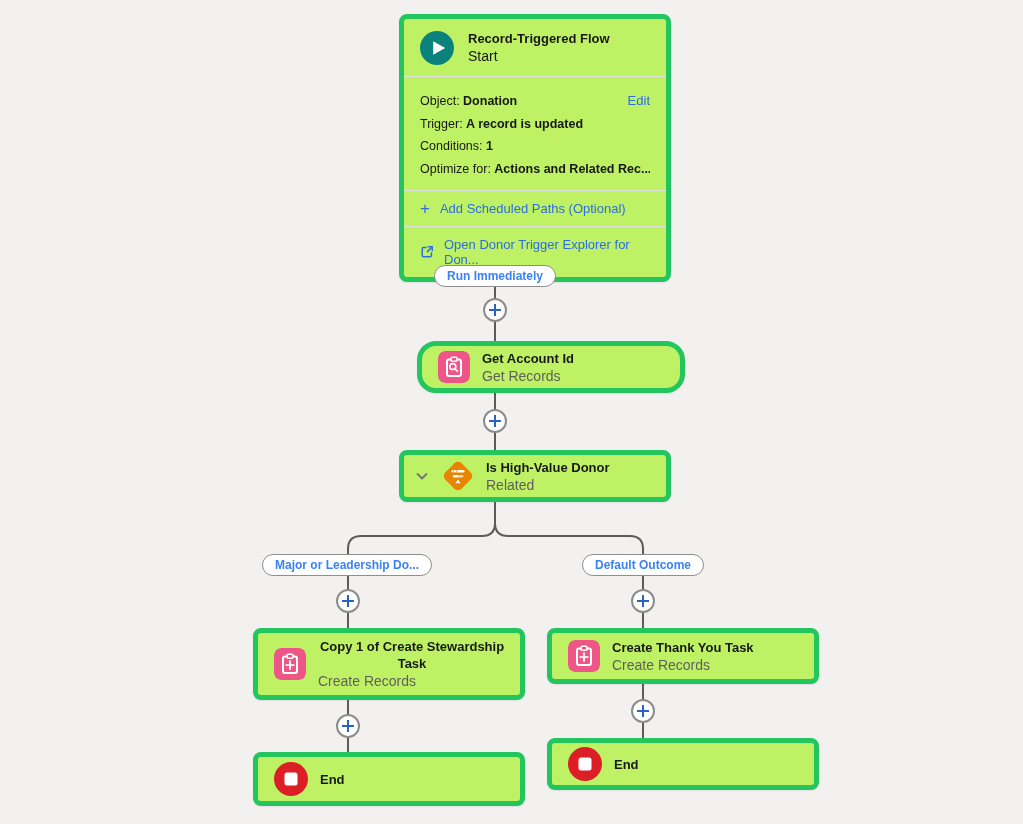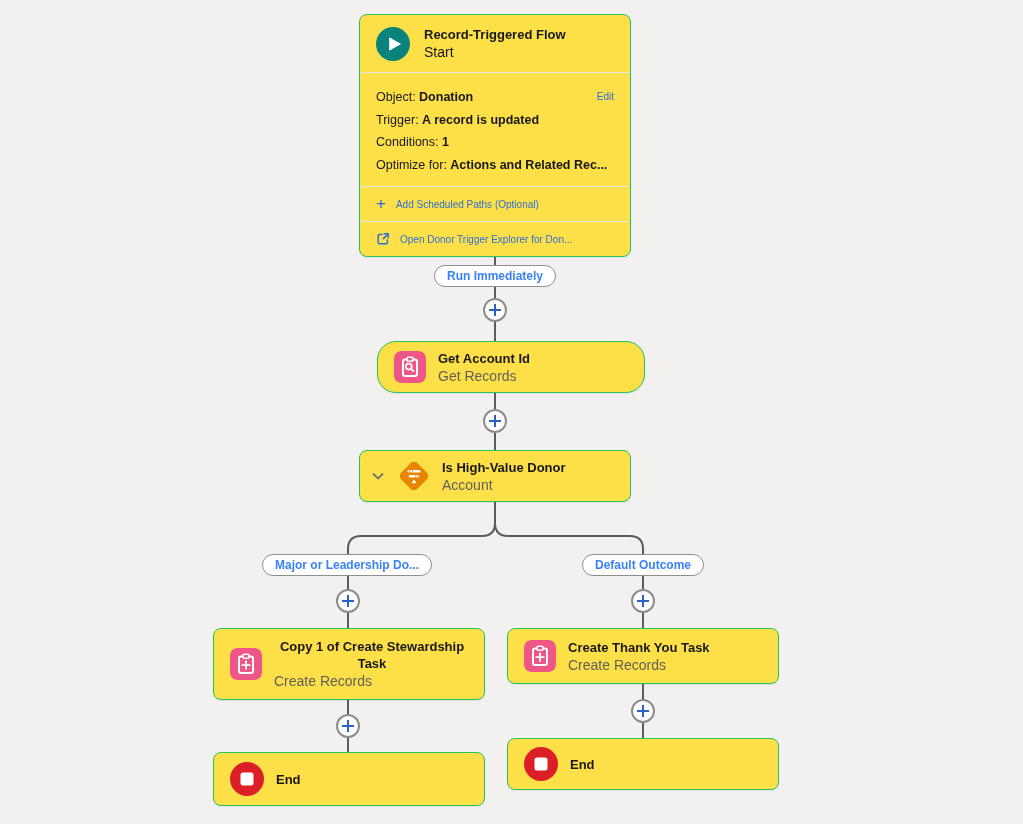--- a/index.html
+++ b/index.html
@@ -7,37 +7,37 @@
     width:1023px;height:824px;position:relative;overflow:hidden;
     background:#f2f1f0;
     font-family:"Liberation Sans",sans-serif;
     color:#181818;
   }
   .abs{position:absolute;}
   svg.connectors{position:absolute;left:0;top:0;pointer-events:none;}
 
   
   .card{
-    position:absolute;background:#fde047;border:1px solid #22c55e;border-radius:8px;
-    box-shadow:0 1px 2px rgba(0,0,0,.07);box-sizing:border-box;
+    position:absolute;background:#bef264;border:5px solid #22c55e;border-radius:8px;
+    box-shadow:0 1px 2px rgba(0,0,0,.07);box-sizing:border-box;margin-left:40px;
   }
   .node-card{display:flex;align-items:center;gap:12px;padding:0 14px 0 16px;}
   .node-title{font-size:13px;font-weight:bold;line-height:17px;color:#181818;}
   .node-sub{font-size:14px;line-height:17px;color:#605e5c;margin-top:1px;}
   .icon-wrap{flex:0 0 auto;display:flex;align-items:center;justify-content:center;}
 
   
   .start-card{left:359px;top:14px;width:272px;}
   .start-header{display:flex;align-items:center;gap:14px;padding:11px 16px;border-bottom:1px solid #e3e3e3;}
   .start-details{padding:13px 16px 10px 16px;border-bottom:1px solid #e3e3e3;font-size:12.5px;}
   .detail-row{line-height:22.5px;white-space:nowrap;overflow:hidden;}
   .detail-row .lbl{color:#181818;}
   .detail-row .val{font-weight:bold;}
   .row-flex{display:flex;justify-content:space-between;align-items:center;}
-  .link{color:#2e6edc;font-size:10px;text-decoration:none;cursor:pointer;}
+  .link{color:#2e6edc;font-size:13px;text-decoration:none;cursor:pointer;}
   .link-row{display:flex;align-items:center;gap:10px;padding:10px 16px;}
   .link-row + .link-row{border-top:1px solid #e3e3e3;}
   .blue-plus{color:#2e6edc;font-size:17px;font-weight:normal;line-height:14px;}
 
   
   .pill{
     position:absolute;transform:translateX(-50%);
     background:#fff;border:1.5px solid #8f8f8f;border-radius:12px;
     font-size:12px;font-weight:bold;color:#3b82f6;
     padding:3px 12px;white-space:nowrap;box-sizing:border-box;line-height:14px;
@@ -164,21 +164,21 @@
         <circle cx="17" cy="15.3" r="1.9" fill="#e78500"></circle>
         <circle cx="17" cy="15.3" r="1.2" fill="#fff"></circle>
         <rect x="14.8" y="19" width="10.5" height="2.6" rx="1.3" fill="#fff"></rect>
         <circle cx="22.6" cy="20.3" r="1.9" fill="#e78500"></circle>
         <circle cx="22.6" cy="20.3" r="1.2" fill="#fff"></circle>
         <path d="M20 23.6 l2.6 3.6 h-5.2 z" fill="#fff"></path>
       </svg>
     </span>
     <span>
       <div class="node-title">Is High-Value Donor</div>
-      <div class="node-sub">Account</div>
+      <div class="node-sub">Related</div>
     </span>
   </div>
 
   <div class="pill" style="left:347px;top:554px;">Major or Leadership Do...</div>
   <div class="pill" style="left:643px;top:554px;">Default Outcome</div>
 
   <div class="card node-card" style="left:213px;top:628px;width:272px;height:72px;">
     <span class="icon-wrap">
       <svg class="sq-icon" viewBox="0 0 32 32">
         <rect width="32" height="32" rx="7" fill="#ee5687"></rect>

